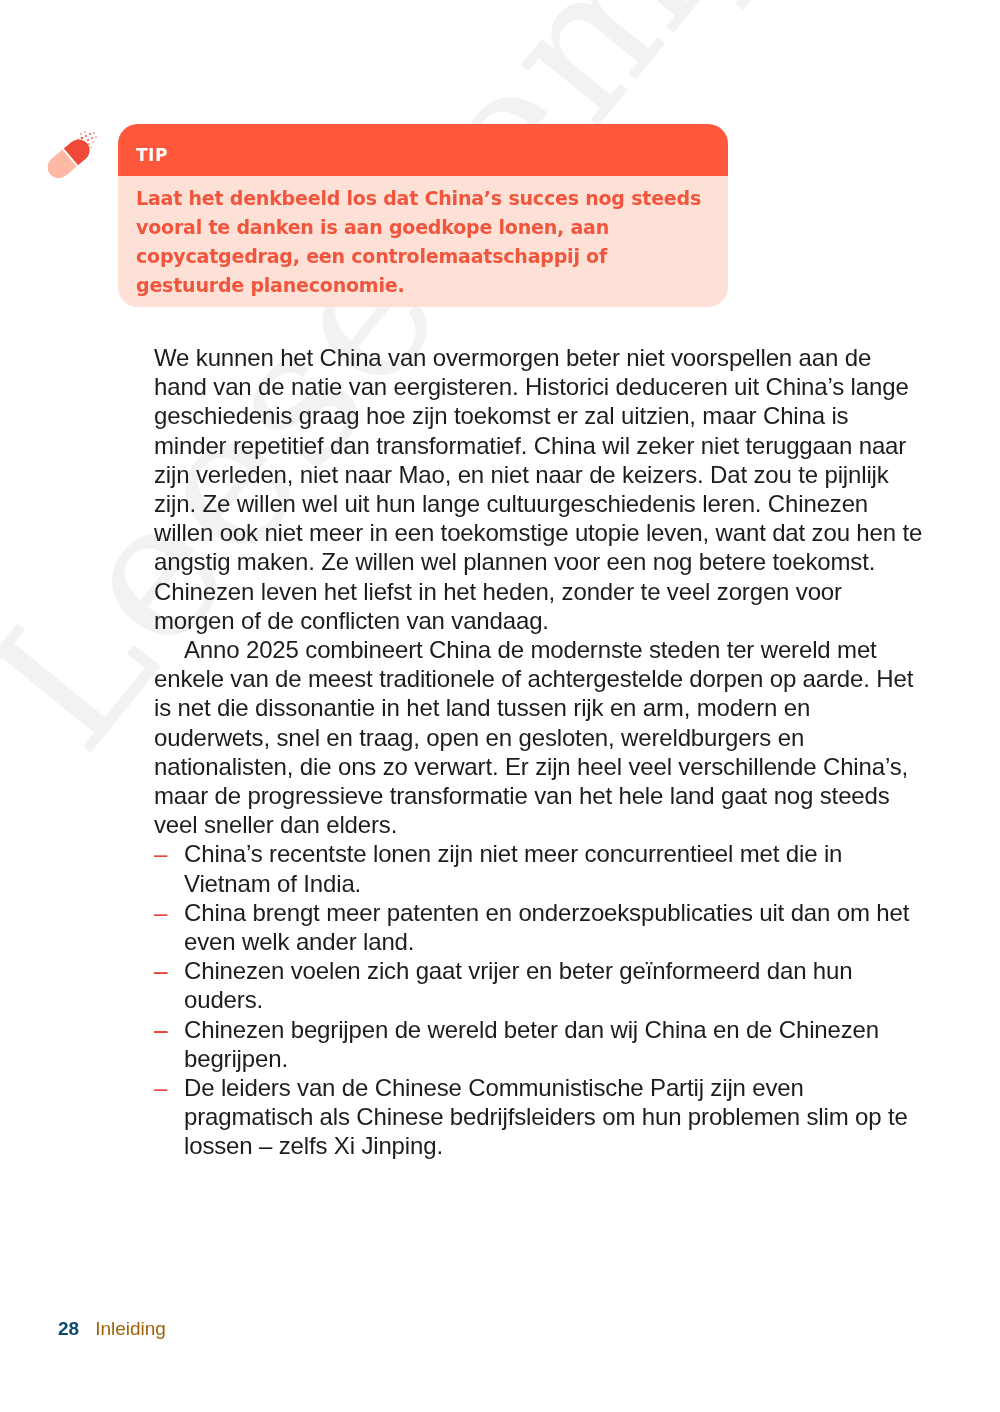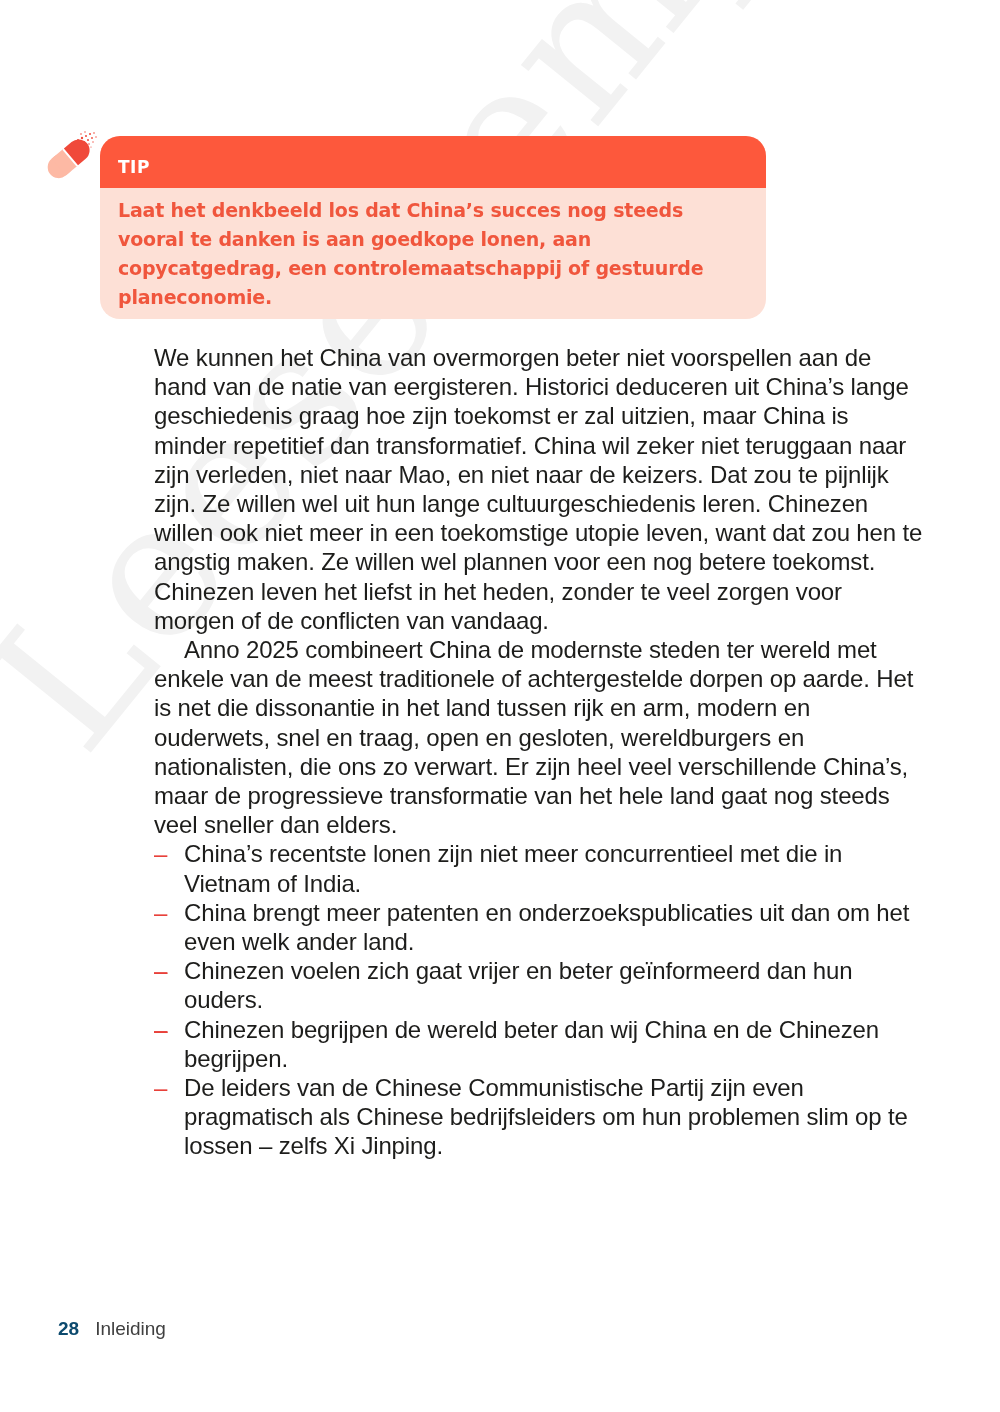--- a/index.html
+++ b/index.html
@@ -10,22 +10,22 @@
     }
     .watermark {
       position: absolute; left: -40px; top: 660px;
       width: 1500px; transform-origin: 0 0; transform: rotate(-51deg);
       font-family: "DejaVu Serif", serif; font-size: 190px;
       color: #f2f2f2; white-space: nowrap; letter-spacing: 4px;
       pointer-events: none; z-index: 0; line-height: 1;
     }
     .pill-icon { position: absolute; left: 38px; top: 128px; width: 62px; height: 56px; z-index: 2; }
     .tip-box {
-      position: absolute; left: 100px; top: 124px; width: 666px; height: 183px;
-      border-radius: 20px; background: #fde0d6; overflow: hidden; z-index: 1; margin-top: 12px;
+      position: absolute; left: 118px; top: 124px; width: 610px; height: 183px;
+      border-radius: 20px; background: #fde0d6; overflow: hidden; z-index: 1;
     }
     .tip-header {
       height: 52px; background: #fd583c; color: #ffffff;
       font-family: "DejaVu Sans", sans-serif; font-weight: bold; font-size: 17px;
       padding-left: 18px; line-height: 62px; letter-spacing: 0.5px;
     }
     .tip-text {
       padding: 8px 18px 0 18px; color: #f0563d; font-weight: bold;
       font-size: 19px; line-height: 29px;
       font-family: "DejaVu Sans", sans-serif; letter-spacing: -0.2px;
@@ -35,21 +35,21 @@
       font-family: Liberation Sans, sans-serif; font-size: 24px;
       line-height: 29.2px; color: #1d1d1b; letter-spacing: -0.15px; margin-left: 48px;
     }
     .para { margin: 0; }
     .para.indent { text-indent: 30px; }
     .bullets { list-style: none; margin: 0; padding: 0; }
     .bullets li { position: relative; padding-left: 30px; }
     .bullets .dash { position: absolute; left: 0; top: 0; color: #e8413a; }
     .footer { position: absolute; left: 58px; top: 1318px; z-index: 1; font-size: 18px; }
     .page-number { font-weight: bold; color: #0c4a6e; font-family: "Liberation Sans", sans-serif; font-size: 19px; }
-    .section-name { color: #404040; margin-left: 16px; font-family: "Liberation Sans", sans-serif; font-size: 19px; }
+    .section-name { color: #a16207; margin-left: 16px; font-family: "Liberation Sans", sans-serif; font-size: 19px; }
   </style>
 </head>
 <body>
 
 <div class="watermark">Leesexemplaar</div>
 
 <svg class="pill-icon" viewBox="0 0 62 56">
   <g transform="rotate(-40 30 30)">
     <rect x="6" y="20" width="26" height="22" rx="11" ry="11" fill="#fdb9a4"></rect>
     <rect x="17" y="20" width="15" height="22" fill="#fdb9a4"></rect>

